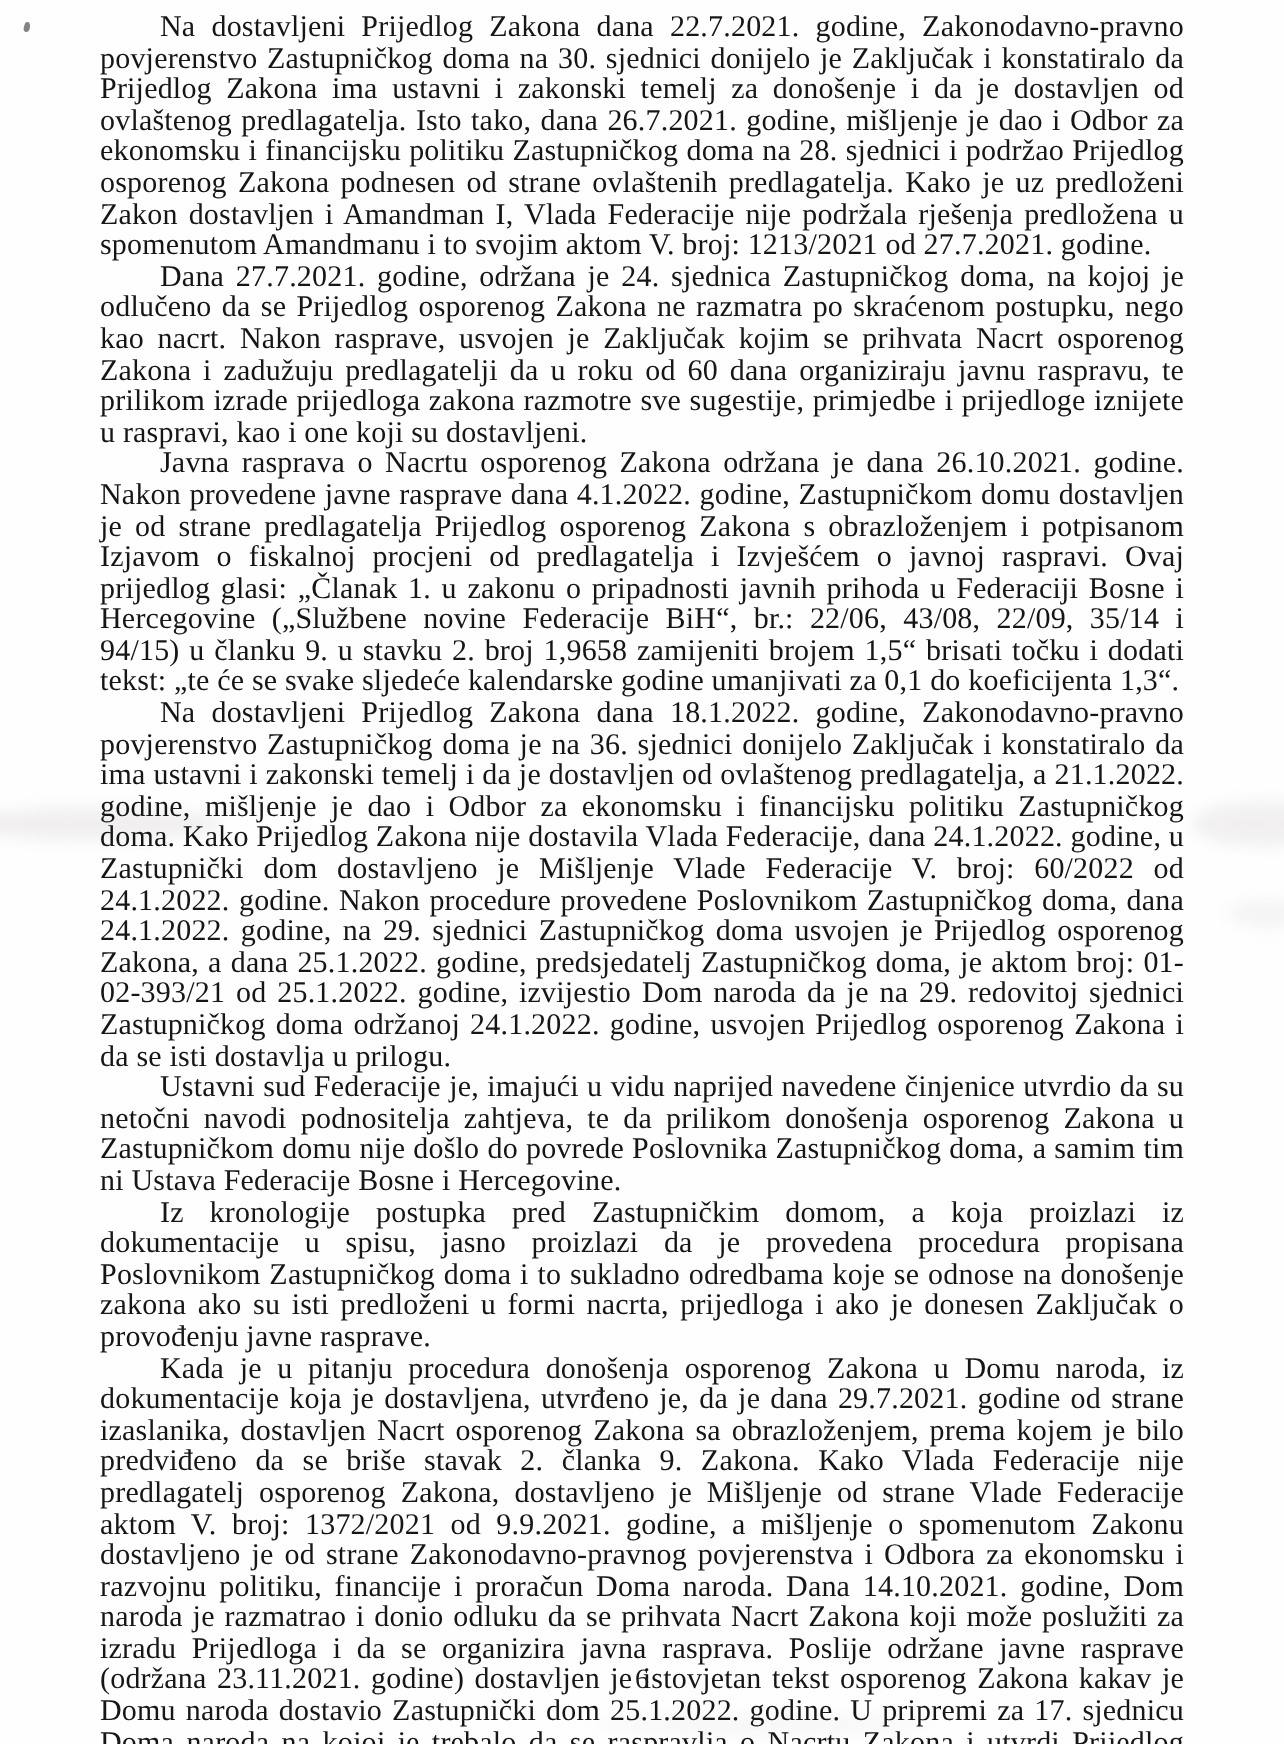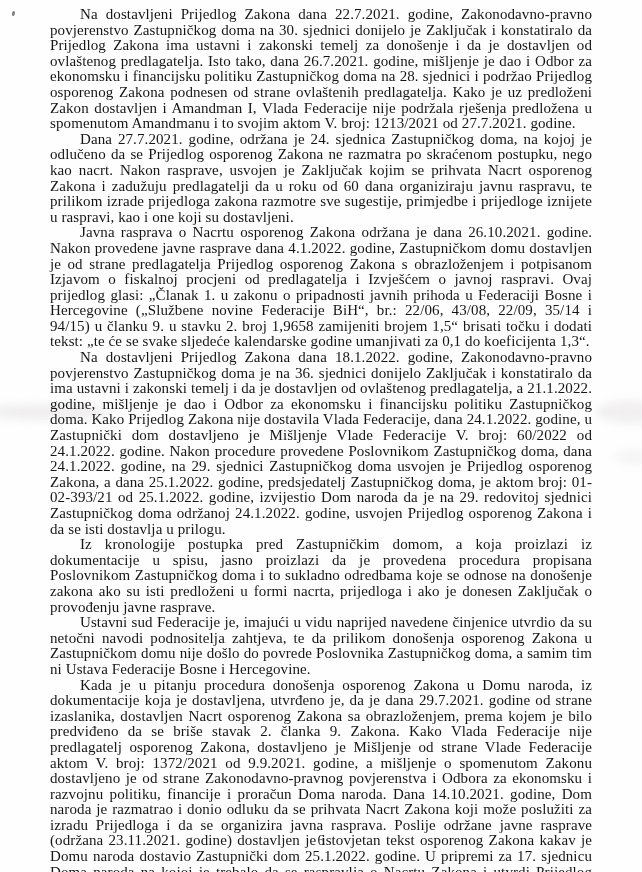--- a/index.html
+++ b/index.html
@@ -104,20 +104,20 @@
   <span class="smudge smudge-left"></span>
   <span class="smudge smudge-right"></span>
   <span class="smudge smudge-right-2"></span>
   <span class="smudge smudge-bottom"></span>
 
   <div class="text-block">
     <p>Na dostavljeni Prijedlog Zakona dana 22.7.2021. godine, Zakonodavno-pravno povjerenstvo Zastupničkog doma na 30. sjednici donijelo je Zaključak i konstatiralo da Prijedlog Zakona ima ustavni i zakonski temelj za donošenje i da je dostavljen od ovlaštenog predlagatelja. Isto tako, dana 26.7.2021. godine, mišljenje je dao i Odbor za ekonomsku i financijsku politiku Zastupničkog doma na 28. sjednici i podržao Prijedlog osporenog Zakona podnesen od strane ovlaštenih predlagatelja. Kako je uz predloženi Zakon dostavljen i Amandman I, Vlada Federacije nije podržala rješenja predložena u spomenutom Amandmanu i to svojim aktom V. broj: 1213/2021 od 27.7.2021. godine.</p>
     <p>Dana 27.7.2021. godine, održana je 24. sjednica Zastupničkog doma, na kojoj je odlučeno da se Prijedlog osporenog Zakona ne razmatra po skraćenom postupku, nego kao nacrt. Nakon rasprave,  usvojen je Zaključak kojim se prihvata Nacrt osporenog Zakona i zadužuju predlagatelji da u roku od 60 dana organiziraju javnu raspravu, te prilikom izrade prijedloga zakona razmotre sve sugestije, primjedbe i prijedloge iznijete u raspravi,  kao i one koji su dostavljeni.</p>
     <p>Javna rasprava o Nacrtu osporenog Zakona održana je dana 26.10.2021. godine. Nakon provedene javne rasprave dana 4.1.2022. godine, Zastupničkom domu dostavljen je od strane predlagatelja Prijedlog osporenog Zakona s obrazloženjem i potpisanom Izjavom o fiskalnoj procjeni od predlagatelja i Izvješćem o javnoj raspravi. Ovaj prijedlog glasi: „Članak 1. u zakonu o pripadnosti javnih prihoda u Federaciji Bosne i Hercegovine („Službene novine Federacije BiH“, br.: 22/06, 43/08, 22/09, 35/14 i 94/15) u članku 9. u stavku 2. broj 1,9658 zamijeniti brojem 1,5“ brisati točku i dodati tekst: „te će se svake sljedeće kalendarske godine umanjivati za 0,1 do koeficijenta 1,3“.</p>
     <p>Na dostavljeni Prijedlog Zakona dana 18.1.2022. godine, Zakonodavno-pravno povjerenstvo Zastupničkog doma je na 36. sjednici donijelo Zaključak i konstatiralo da ima ustavni i zakonski temelj i da je dostavljen od ovlaštenog predlagatelja, a 21.1.2022. godine, mišljenje je dao i  Odbor za ekonomsku i financijsku politiku Zastupničkog doma.  Kako Prijedlog Zakona nije dostavila Vlada Federacije, dana 24.1.2022. godine, u Zastupnički dom dostavljeno je Mišljenje Vlade Federacije V. broj: 60/2022 od 24.1.2022. godine. Nakon procedure provedene Poslovnikom Zastupničkog doma, dana 24.1.2022. godine, na 29. sjednici Zastupničkog doma usvojen je Prijedlog osporenog Zakona, a dana  25.1.2022. godine, predsjedatelj Zastupničkog doma, je aktom broj: 01-02-393/21 od 25.1.2022. godine, izvijestio Dom naroda da je na 29. redovitoj sjednici Zastupničkog doma održanoj 24.1.2022. godine, usvojen Prijedlog osporenog Zakona i da se isti dostavlja u prilogu.</p>
+    <p>Ustavni sud Federacije je, imajući u vidu naprijed navedene činjenice utvrdio da su netočni  navodi podnositelja zahtjeva, te da prilikom donošenja osporenog Zakona u Zastupničkom domu nije došlo do povrede Poslovnika Zastupničkog doma, a samim tim ni Ustava Federacije Bosne i Hercegovine.</p>
     <p>Iz kronologije postupka pred Zastupničkim domom, a koja proizlazi iz dokumentacije u spisu, jasno proizlazi da je provedena procedura propisana Poslovnikom Zastupničkog doma i to sukladno odredbama koje se odnose na donošenje zakona ako su isti predloženi u formi nacrta, prijedloga i ako je donesen Zaključak o provođenju javne rasprave.</p>
-    <p>Ustavni sud Federacije je, imajući u vidu naprijed navedene činjenice utvrdio da su netočni  navodi podnositelja zahtjeva, te da prilikom donošenja osporenog Zakona u Zastupničkom domu nije došlo do povrede Poslovnika Zastupničkog doma, a samim tim ni Ustava Federacije Bosne i Hercegovine.</p>
     <p>Kada je u pitanju procedura donošenja osporenog Zakona u Domu naroda, iz dokumentacije koja je dostavljena,  utvrđeno je, da je dana 29.7.2021. godine od strane izaslanika, dostavljen Nacrt osporenog Zakona sa obrazloženjem, prema kojem je bilo predviđeno da se briše stavak 2. članka 9. Zakona. Kako Vlada Federacije nije predlagatelj osporenog Zakona, dostavljeno je Mišljenje od strane Vlade Federacije aktom V. broj: 1372/2021 od 9.9.2021. godine, a mišljenje o spomenutom Zakonu dostavljeno je od strane Zakonodavno-pravnog povjerenstva i Odbora za ekonomsku i razvojnu politiku, financije i proračun Doma naroda. Dana 14.10.2021. godine, Dom naroda je razmatrao i donio odluku da se prihvata Nacrt Zakona koji može poslužiti za izradu Prijedloga i da se organizira javna rasprava. Poslije održane javne rasprave (održana 23.11.2021. godine) dostavljen je istovjetan tekst osporenog Zakona kakav je Domu naroda dostavio Zastupnički dom 25.1.2022. godine. U pripremi za 17. sjednicu Doma naroda na kojoj je trebalo da se raspravlja o Nacrtu Zakona i utvrdi Prijedlog Zakona,</p>
   </div>
 
   <div class="page-number">6</div>
 
 </div>
 
 </body></html>

